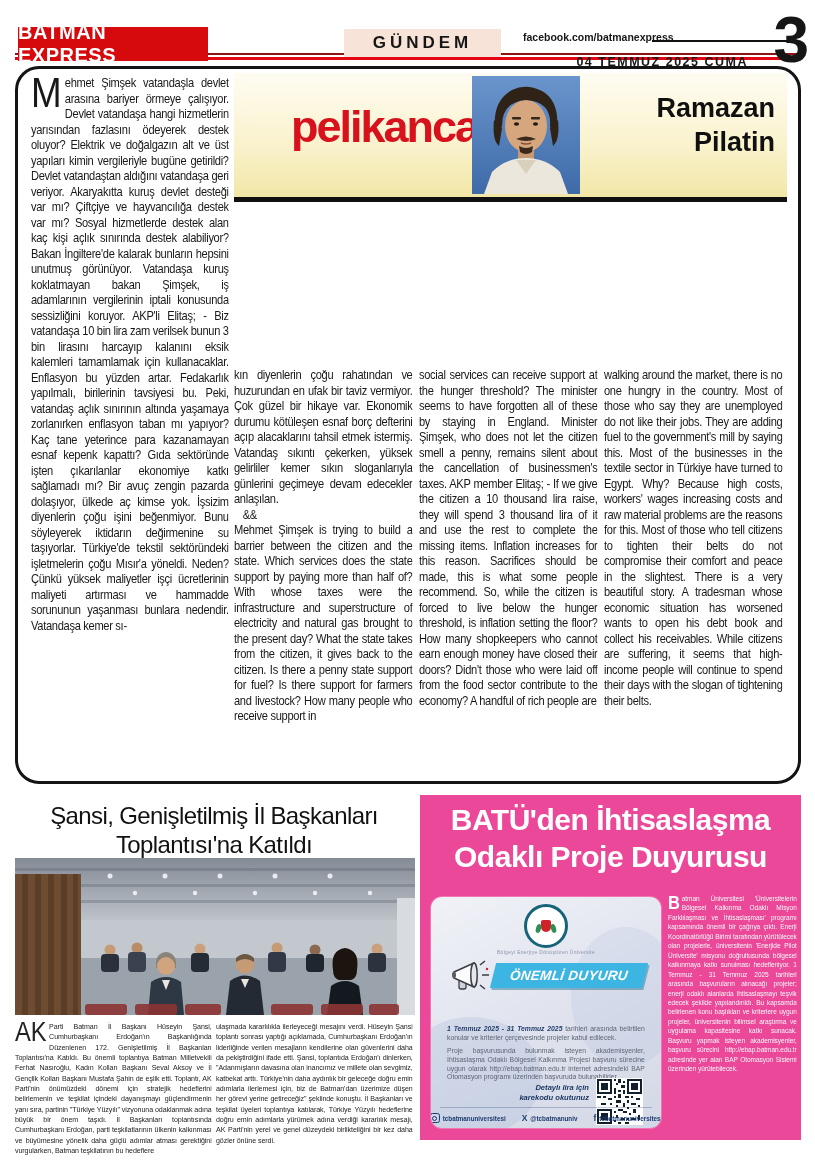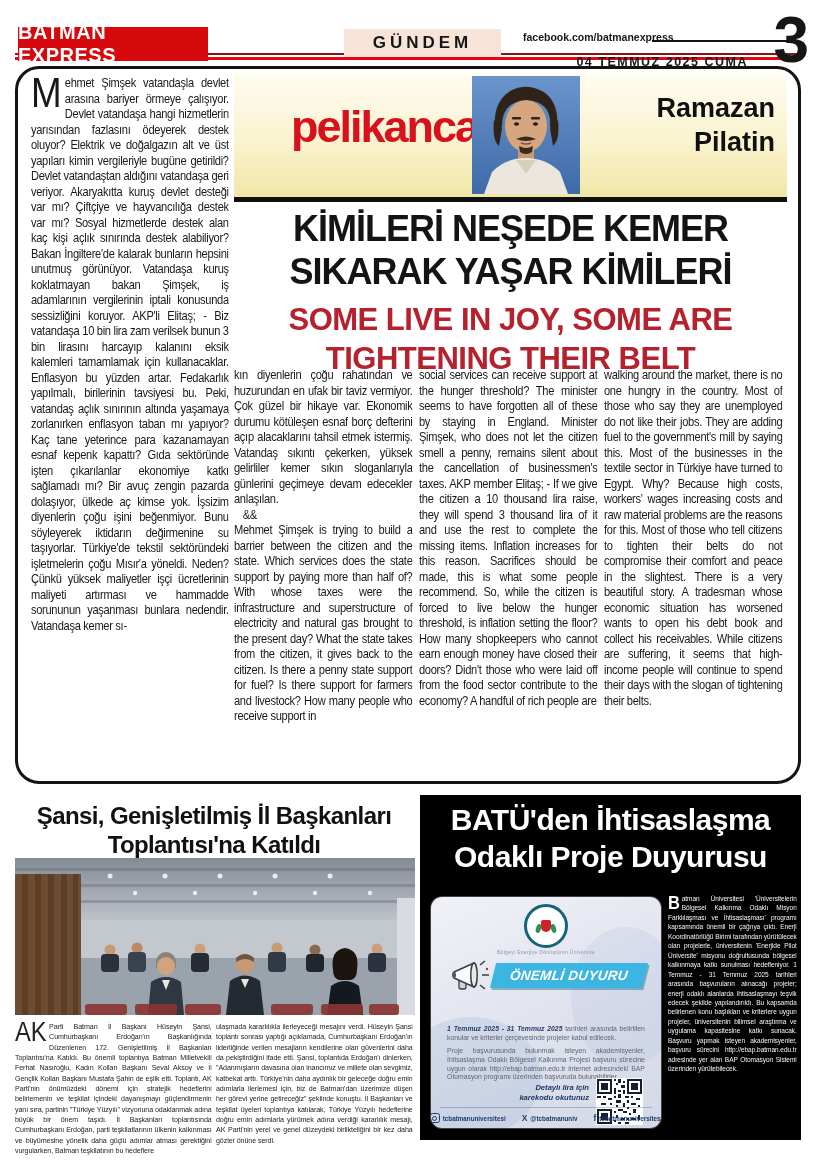--- a/index.html
+++ b/index.html
@@ -43,30 +43,30 @@
         font-weight:800;line-height:34px;color:#101010;}
   .black-rule{left:234px;top:197px;width:553px;height:5px;background:#101010;}
 
   
   .headlines{left:234px;top:207px;width:553px;text-align:center;font-weight:900;}
   .h-tr{font-size:36px;line-height:43px;color:#141414;letter-spacing:-1px;}
   .h-en{font-size:31px;line-height:39px;color:#b6212e;letter-spacing:-.5px;margin-top:7px;}
 
   
   .sansi-headline{left:13px;top:801px;width:402px;text-align:center;font-size:24px;
-        font-weight:700;line-height:29px;letter-spacing:-.6px;color:#111;}
+        font-weight:400;line-height:29px;letter-spacing:-.6px;color:#111;}
   .meeting-photo{left:15px;top:858px;width:400px;height:157px;}
   .smallcol{text-align:justify;color:#222;font-size:8.1px;line-height:10.35px;
         letter-spacing:-.1px;transform:scaleX(.878);transform-origin:0 0;overflow:hidden;}
   .sl1{left:15px;top:1022px;width:224px;height:146px;}
   .sl2{left:216px;top:1022px;width:224px;height:146px;}
   .dropcap-ak{float:left;font-size:27px;line-height:21px;font-weight:400;padding-right:3px;}
 
   
-  .batu-box{left:420px;top:795px;width:381px;height:345px;background:#000000;}
+  .batu-box{left:420px;top:795px;width:381px;height:345px;background:#ec4899;}
   .batu-headline{position:absolute;left:0;top:6px;width:100%;text-align:center;color:#fff;
         font-size:30px;font-weight:800;line-height:37px;letter-spacing:-.5px;}
   .batu-text{position:absolute;left:248px;top:99px;width:148px;height:240px;color:#f2f7f9;
         text-align:justify;font-size:7.5px;line-height:9.45px;letter-spacing:-.05px;
         transform:scaleX(.87);transform-origin:0 0;overflow:hidden;}
   .dropcap-b{float:left;font-size:19px;line-height:17px;font-weight:700;padding-right:2px;color:#fff;}
 
   
   .flyer{position:absolute;left:11px;top:102px;width:230px;height:231px;border-radius:11px;
         background:linear-gradient(155deg,#f0f2f7 0%,#e2e5ef 45%,#d3d8e6 100%);
@@ -154,26 +154,20 @@
       <path d="M47,70 Q54,74 61,70 L60,76 Q54,80 48,76 Z" fill="#3b2a1c"></path>
       <path d="M49,67 Q54,69 59,67" stroke="#8a503a" stroke-width="1.4" fill="none"></path>
     </svg>
     <div class="peli-author">
       <div>Ramazan</div>
       <div>Pilatin</div>
     </div>
   </div>
   <div class="abs black-rule"></div>
 
-  <div class="abs headlines">
-    <div class="h-tr">KİMİLERİ NEŞEDE KEMER</div>
-    <div class="h-tr">SIKARAK YAŞAR KİMİLERİ</div>
-    <div class="h-en">SOME LIVE IN JOY, SOME ARE</div>
-    <div class="h-en" style="margin-top:0;">TIGHTENING THEIR BELT</div>
-  </div>
 
   <div class="abs newscol bodycol c2">
     <div>kın diyenlerin çoğu rahatından ve huzurundan en ufak bir taviz vermiyor. Çok güzel bir hikaye var. Ekonomik durumu kötüleşen esnaf borç defterini açıp alacaklarını tahsil etmek istermiş. Vatandaş sıkıntı çekerken, yüksek gelirliler kemer sıkın sloganlarıyla günlerini geçimeye devam edecekler anlaşılan.</div>
     <div class="sep">&amp;&amp;</div>
     <div>Mehmet Şimşek is trying to build a barrier between the citizen and the state. Which services does the state support by paying more than half of? With whose taxes were the infrastructure and superstructure of electricity and natural gas brought to the present day? What the state takes from the citizen, it gives back to the citizen. Is there a penny state support for fuel? Is there support for farmers and livestock? How many people who receive support in</div>
   </div>
   <div class="abs newscol bodycol c3">social services can receive support at the hunger threshold? The minister seems to have forgotten all of these by staying in England. Minister Şimşek, who does not let the citizen smell a penny, remains silent about the cancellation of businessmen's taxes. AKP member Elitaş; - If we give the citizen a 10 thousand lira raise, they will spend 3 thousand lira of it and use the rest to complete the missing items. Inflation increases for this reason. Sacrifices should be made, this is what some people recommend. So, while the citizen is forced to live below the hunger threshold, is inflation setting the floor? How many shopkeepers who cannot earn enough money have closed their doors? Didn't those who were laid off from the food sector contribute to the economy? A handful of rich people are</div>
   <div class="abs newscol bodycol c4">walking around the market, there is no one hungry in the country. Most of those who say they are unemployed do not like their jobs. They are adding fuel to the government's mill by saying this. Most of the businesses in the textile sector in Türkiye have turned to Egypt. Why? Because high costs, workers' wages increasing costs and raw material problems are the reasons for this. Most of those who tell citizens to tighten their belts do not compromise their comfort and peace in the slightest. There is a very beautiful story. A tradesman whose economic situation has worsened wants to open his debt book and collect his receivables. While citizens are suffering, it seems that high-income people will continue to spend their days with the slogan of tightening their belts.</div>
 
   <div class="abs sansi-headline">

